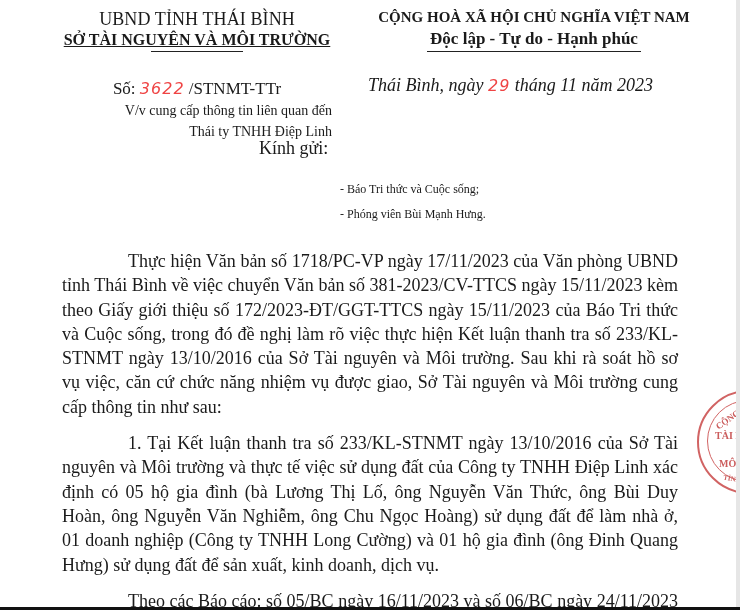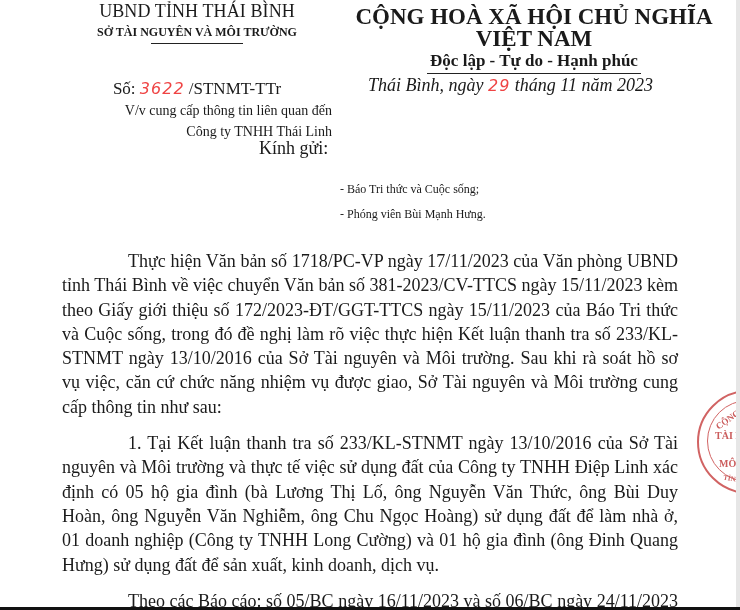--- a/index.html
+++ b/index.html
@@ -5,27 +5,27 @@
   html, body { margin:0; padding:0; }
   body {
     width:740px; height:610px; overflow:hidden; position:relative;
     background:#ffffff; color:#1a1a1a;
     font-family:"Liberation Serif", "DejaVu Serif", serif;
   }
   .page { position:absolute; left:0; top:0; width:736px; height:607px; background:#fff; overflow:hidden; }
   .right-strip { position:absolute; right:0; top:0; width:4px; height:607px; background:#e6e6e6; }
   .bottom-line { position:absolute; left:0; bottom:0; width:740px; height:3px; background:#111; }
 
-  .hdr-left { position:absolute; left:62px; top:0; width:270px; text-align:center; }
+  .hdr-left { position:absolute; left:62px; top:8px; width:270px; text-align:center; }
   .hdr-left .l1 { font-size:18px; letter-spacing:0.1px; line-height:22px; }
-  .hdr-left .l2 { font-size:12px; font-weight:bold; line-height:20px; }
+  .hdr-left .l2 { font-size:16px; font-weight:bold; line-height:20px;text-decoration:underline; }
   .hdr-left .rule { width:92px; height:1px; background:#222; margin:1px auto 0; }
 
   .hdr-right { position:absolute; left:346px; top:6px; width:376px; text-align:center; }
-  .hdr-right .l1 { font-size:23px; font-weight:bold; line-height:22px;text-align:center; }
+  .hdr-right .l1 { font-size:15px; font-weight:bold; line-height:22px;text-align:center; }
   .hdr-right .l2 { font-size:17px; font-weight:bold; line-height:22px; }
   .hdr-right .rule { width:214px; height:1px; background:#222; margin:1px auto 0; }
 
   .num { position:absolute; left:62px; top:78px; width:270px; text-align:center; font-size:17px; line-height:22px; }
   .hand { font-family:"DejaVu Sans", sans-serif; font-style:italic; color:#ef4444; font-size:16px; letter-spacing:1px; }
   .vv { position:absolute; left:62px; top:100px; width:270px; text-align:right; font-size:14px; line-height:21px; }
 
   .date { position:absolute; left:368px; top:75px; font-size:18px; font-style:italic; white-space:nowrap; }
 
   .kg { position:absolute; left:259px; top:138px; font-size:18px; }
@@ -57,21 +57,21 @@
   </div>
 
   <div class="num">
     <span>Số:</span>
     <span class="hand">3622</span>
     <span>/STNMT-TTr</span>
   </div>
 
   <div class="vv">
     <div>V/v cung cấp thông tin liên quan đến</div>
-    <div>Công ty TNHH Thái Linh</div>
+    <div>Thái ty TNHH Điệp Linh</div>
   </div>
 
   <div class="date">
     <span>Thái Bình, ngày</span>
     <span class="hand">29</span>
     <span>tháng 11 năm 2023</span>
   </div>
 
   <div class="kg">Kính gửi:</div>
   <div class="rcpt">

